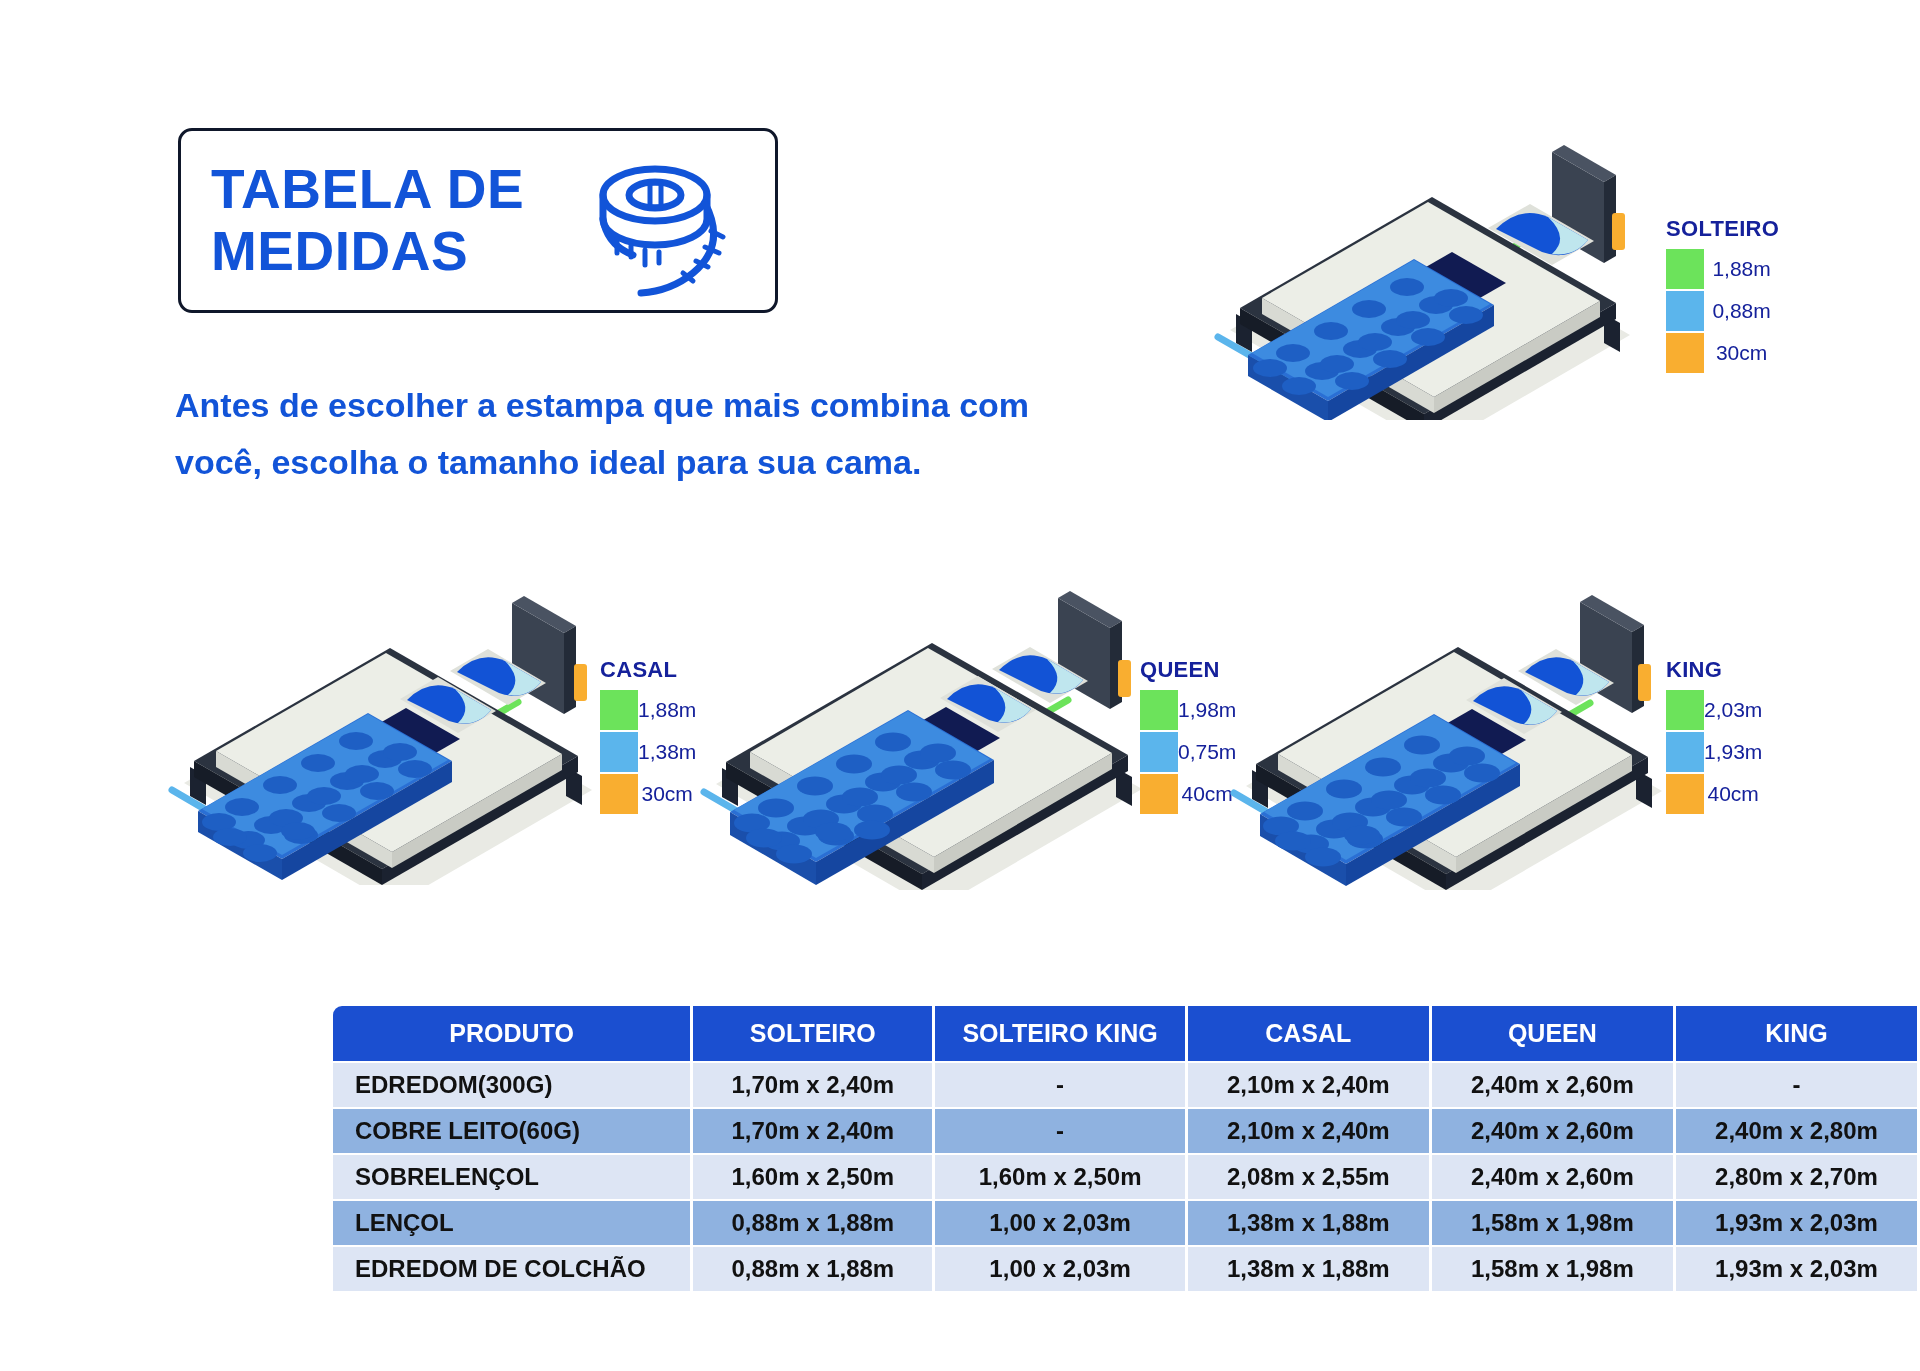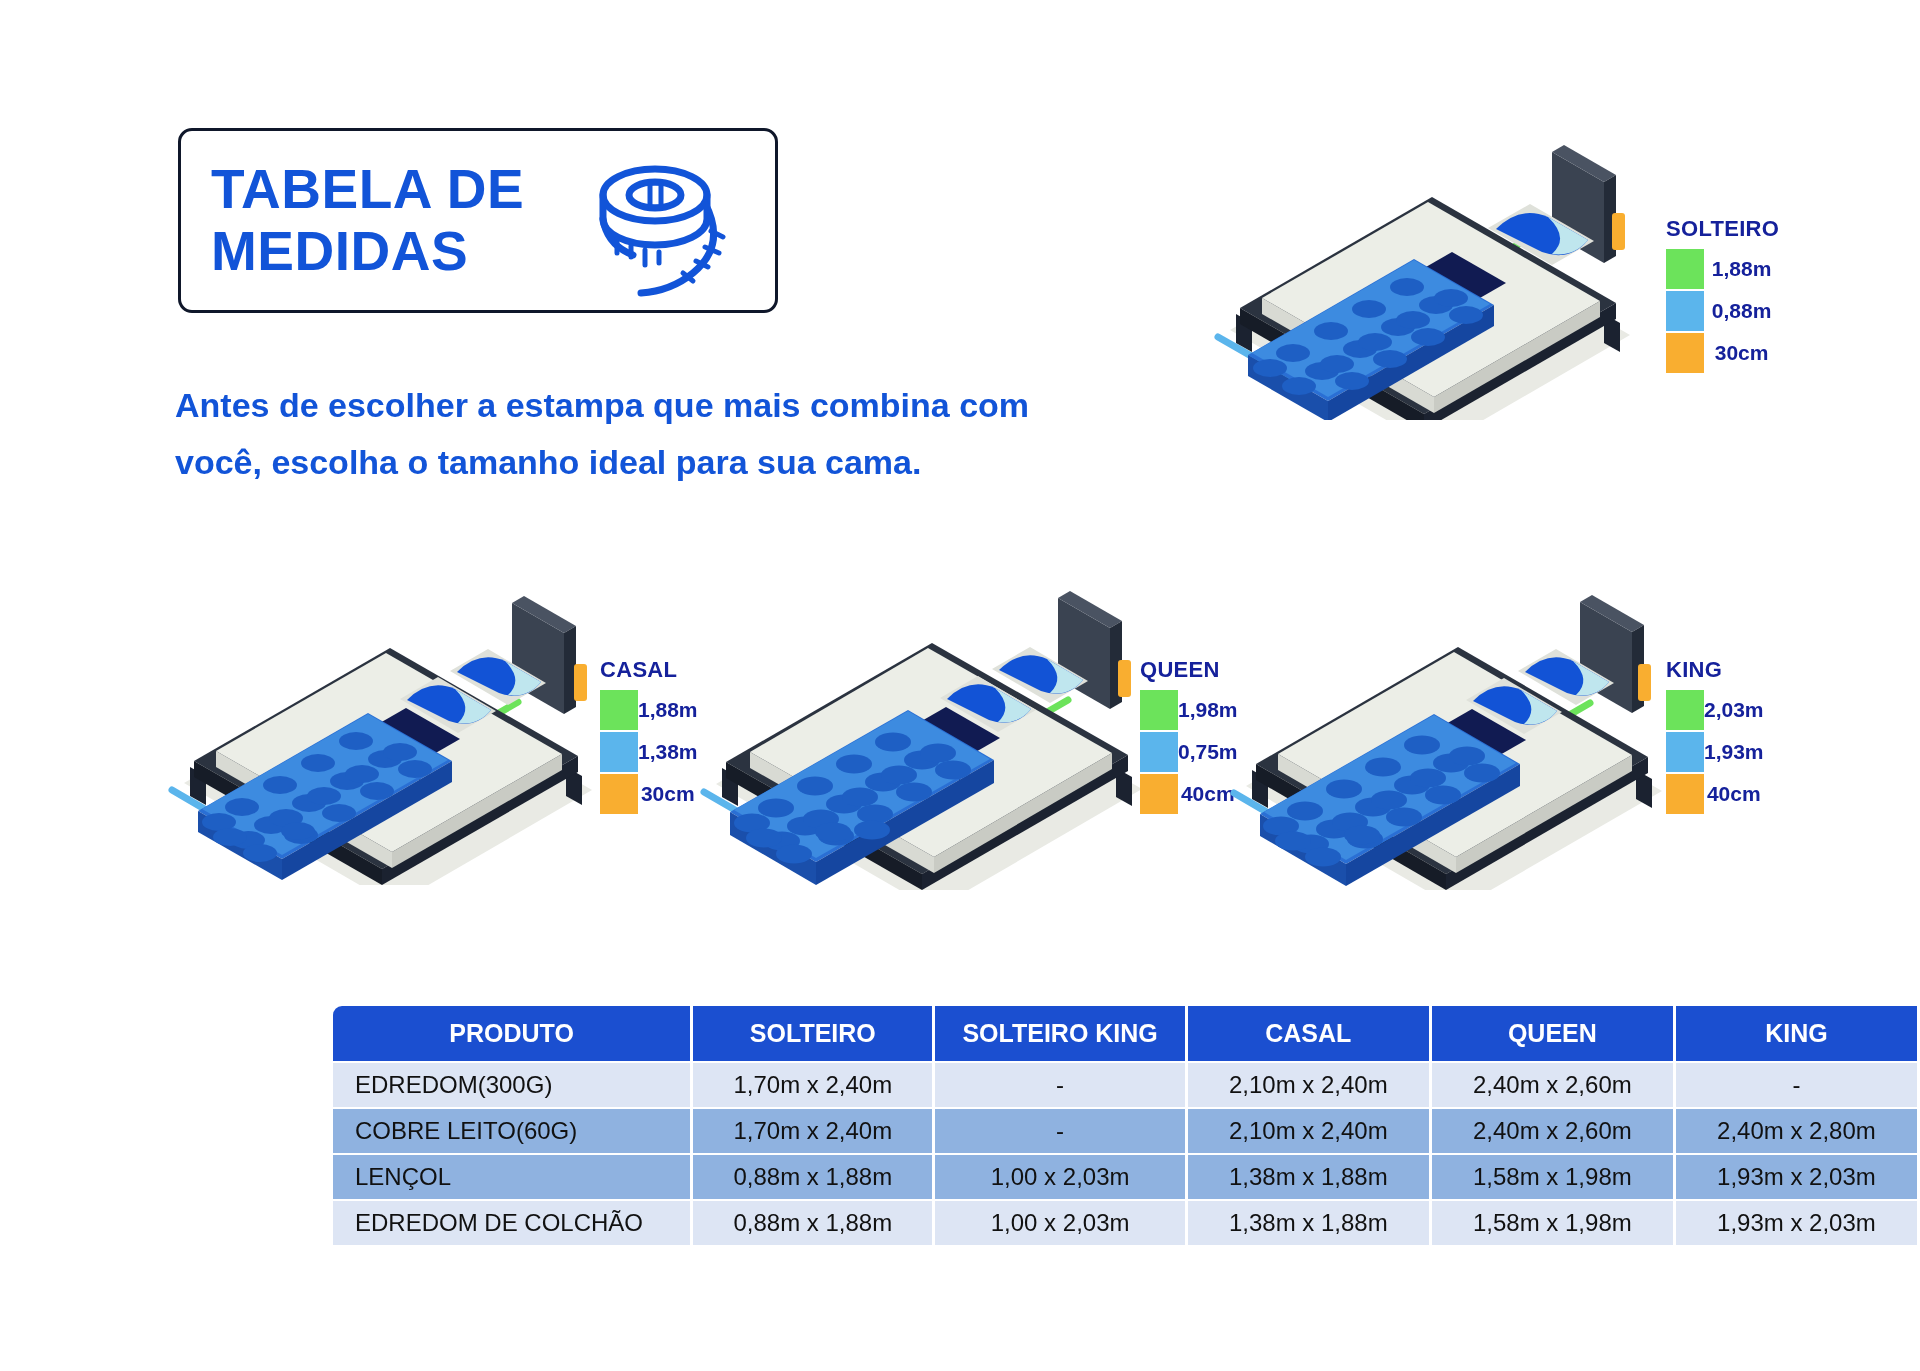--- a/index.html
+++ b/index.html
@@ -31,36 +31,36 @@
   .bed-svg{display:block;}
   
   .legend{position:absolute;}
   .legend-title{
     font-size:22px;font-weight:bold;color:#15219b;letter-spacing:.3px;
     margin-bottom:6px;white-space:nowrap;
   }
   .legend-row{display:flex;align-items:center;height:42px;}
   .legend-swatch{width:38px;height:40px;flex:0 0 38px;}
   .legend-label{
-    font-size:21px;font-weight:bold;color:#15219b;
+    font-size:21px;font-weight:normal;color:#15219b;
     flex:1;text-align:center;white-space:nowrap;
   }
   
   #size-table{
     position:absolute;left:330px;top:1004px;
     border-collapse:separate;border-spacing:3px 2px;
     font-size:24px;
   }
   #size-table th{
     background:#1b4fd0;color:#ffffff;font-weight:bold;
     font-size:25px;padding:13px 27px;text-align:center;white-space:nowrap;
   }
   #size-table th.col-produto{border-top-left-radius:9px;}
   #size-table td{
-    padding:8px 10px;text-align:center;color:#111111;font-weight:400;
+    padding:8px 10px;text-align:center;color:#111111;font-weight:700;
     white-space:nowrap;font-size:24px;
   }
   #size-table td.produto{text-align:left;padding-left:22px;}
   #size-table tr.odd td{background:#dde5f4;}
   #size-table tr.even td{background:#8fb2e0;}
 </style>
 </head>
 <body>
 
 <div id="title-box">
@@ -414,20 +414,28 @@
       <td>-</td>
     </tr>
     <tr class="even">
       <td class="produto">COBRE   LEITO(60G)</td>
       <td>1,70m x 2,40m</td>
       <td>-</td>
       <td>2,10m x 2,40m</td>
       <td>2,40m x 2,60m</td>
       <td>2,40m x 2,80m</td>
     </tr>
+    <tr class="odd">
+      <td class="produto">SOBRELENÇOL</td>
+      <td>1,60m x 2,50m</td>
+      <td>1,60m x 2,50m</td>
+      <td>2,08m x 2,55m</td>
+      <td>2,40m x 2,60m</td>
+      <td>2,80m x 2,70m</td>
+    </tr>
     <tr class="even">
       <td class="produto">LENÇOL</td>
       <td>0,88m x 1,88m</td>
       <td>1,00 x 2,03m</td>
       <td>1,38m x 1,88m</td>
       <td>1,58m x 1,98m</td>
       <td>1,93m x 2,03m</td>
     </tr>
     <tr class="odd">
       <td class="produto">EDREDOM DE COLCHÃO</td>

